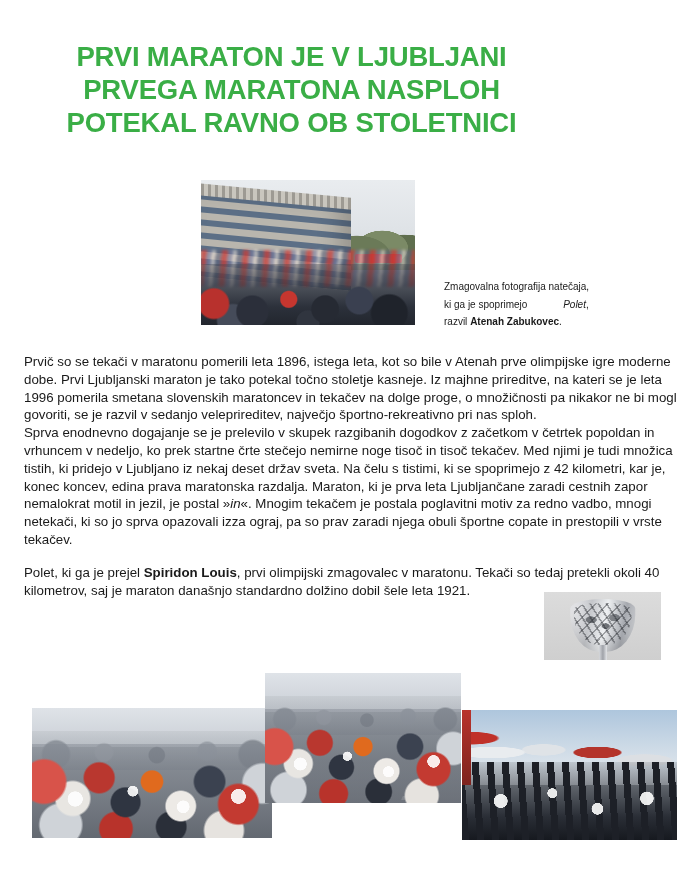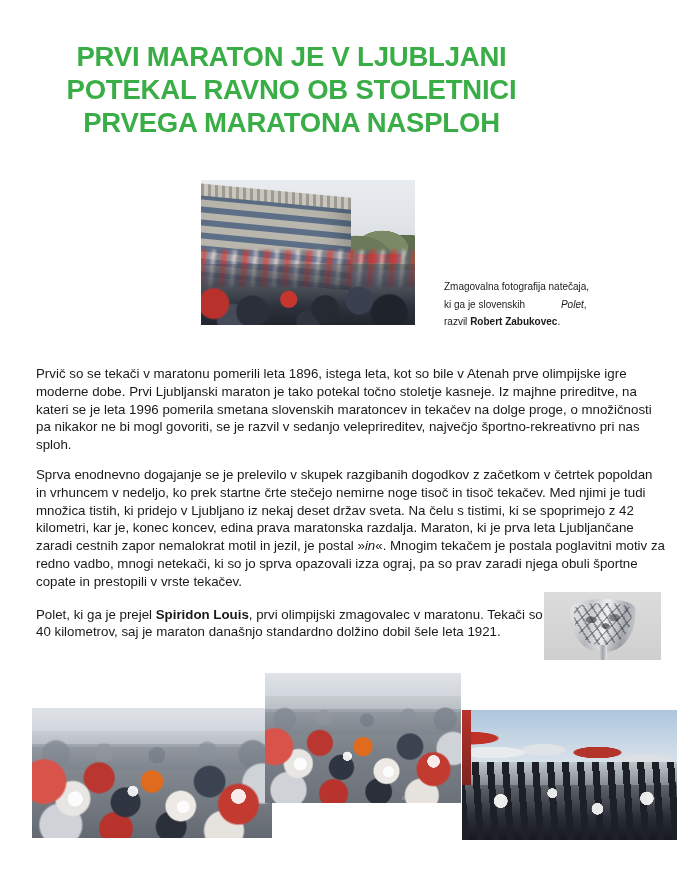--- a/index.html
+++ b/index.html
@@ -60,21 +60,21 @@
   .body-text {
     position: absolute;
     left: 24px;
     top: 353px;
     width: 654px;
     font-size: 13.3px;
     line-height: 17.8px;
     color: #1a1a1a;
     text-align: left;
   }
-  .body-text p { margin: 12px; }
+  .body-text p { margin: 0; }
   .body-text p.gap { margin-top: 15px; }
   .body-text b { font-weight: bold; }
   .body-text i { font-style: italic; }
 
   
   .trophy-photo {
     position: absolute;
     left: 544px;
     top: 592px;
     width: 117px;
@@ -256,40 +256,40 @@
     position:absolute; left:50%; bottom:0; width:7%; height:22%;
     transform:translateX(-50%);
     background: linear-gradient(90deg,#d8dade,#9fa2a8,#e4e6e9);
   }
 </style>
 </head>
 <body>
 
 <div class="title-block">
   <span class="title-line">PRVI MARATON JE V LJUBLJANI</span>
+  <span class="title-line">PRVEGA MARATONA NASPLOH</span>
   <span class="title-line">POTEKAL RAVNO OB STOLETNICI</span>
-  <span class="title-line">PRVEGA MARATONA NASPLOH</span>
 </div>
 
 <div class="top-photo">
   <div class="ph">
     <div class="bld-sky"></div>
     <div class="trees"></div>
     <div class="bld-body"></div>
     <div class="bld-cornice"></div>
     <div class="banner"></div>
     <div class="runners-blur"></div>
     <div class="crowd-dark"></div>
   </div>
 </div>
 
 <div class="top-caption">
   <span>Zmagovalna fotografija natečaja,</span><br>
-  <span>ki ga je slovenskih </span><i>Polet</i><span>,</span><br>
-  <span>razvil </span><b>Robert Zabukovec</b><span>.</span>
+  <span>ki ga je spoprimejo </span><i>Polet</i><span>,</span><br>
+  <span>razvil </span><b>Atenah Zabukovec</b><span>.</span>
 </div>
 
 <div class="body-text">
   <p>Prvič so se tekači v maratonu pomerili leta 1896, istega leta, kot so bile v Atenah prve  olimpijske igre moderne dobe. Prvi Ljubljanski maraton je tako potekal točno stoletje kasneje. Iz majhne prireditve, na kateri se je leta 1996 pomerila smetana slovenskih maratoncev in tekačev na dolge proge, o množičnosti pa nikakor ne bi mogl govoriti, se je razvil v sedanjo veleprireditev, največjo športno-rekreativno pri nas sploh.</p>
   <p><span>Sprva enodnevno dogajanje se je prelevilo v skupek razgibanih dogodkov z začetkom  v četrtek popoldan in vrhuncem v nedeljo, ko prek startne črte stečejo nemirne noge tisoč in tisoč tekačev. Med njimi je tudi  množica tistih, ki pridejo v Ljubljano iz nekaj deset držav sveta. Na čelu s tistimi, ki se spoprimejo z 42 kilometri, kar je, konec koncev, edina prava maratonska razdalja. Maraton, ki je prva leta Ljubljančane zaradi cestnih zapor nemalokrat motil in jezil, je postal »</span><i>in</i><span>«. Mnogim tekačem je postala poglavitni motiv za redno vadbo, mnogi netekači, ki so jo sprva opazovali izza ograj, pa so prav zaradi njega obuli športne copate in prestopili v vrste tekačev.</span></p>
   <p class="gap"><span>Polet, ki ga je prejel </span><b>Spiridon Louis</b><span>, prvi olimpijski zmagovalec v maratonu. Tekači so tedaj pretekli okoli 40 kilometrov, saj je maraton današnjo standardno dolžino dobil šele leta 1921.</span></p>
 </div>
 
 <div class="trophy-photo">
   <div class="ph">

